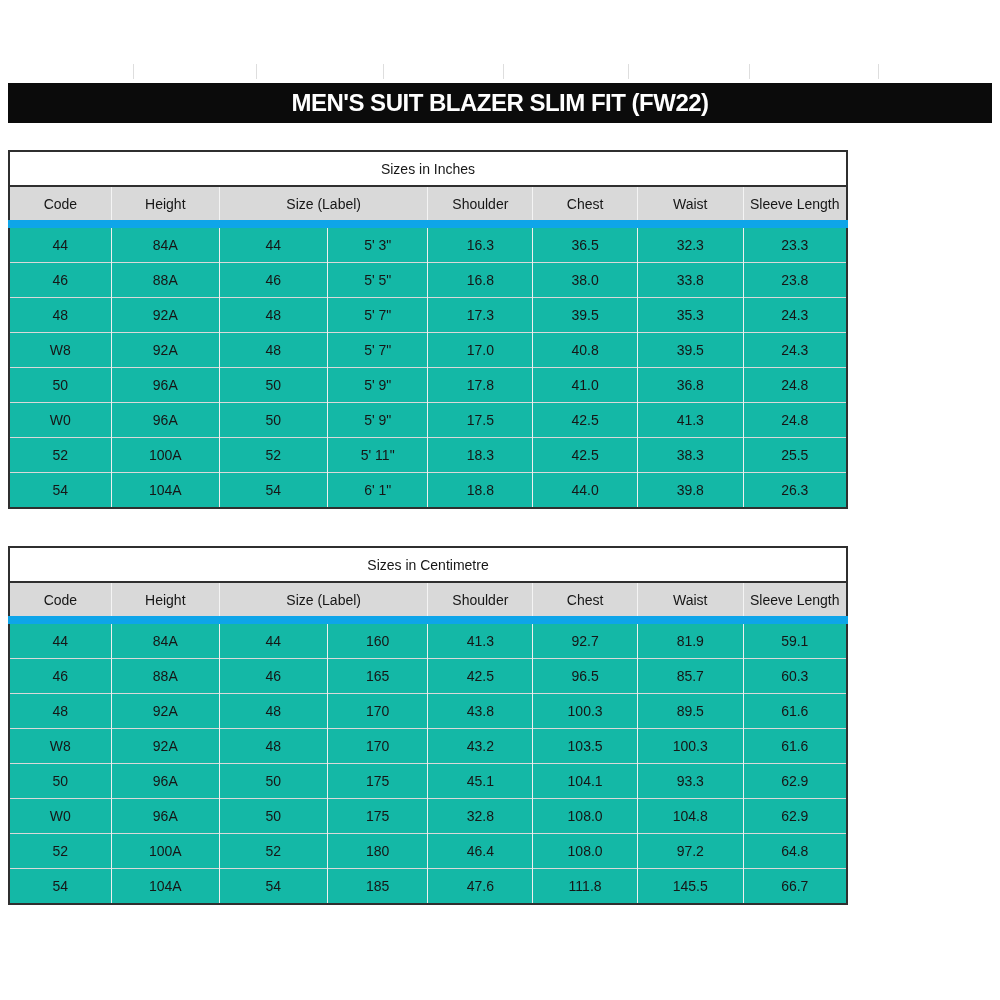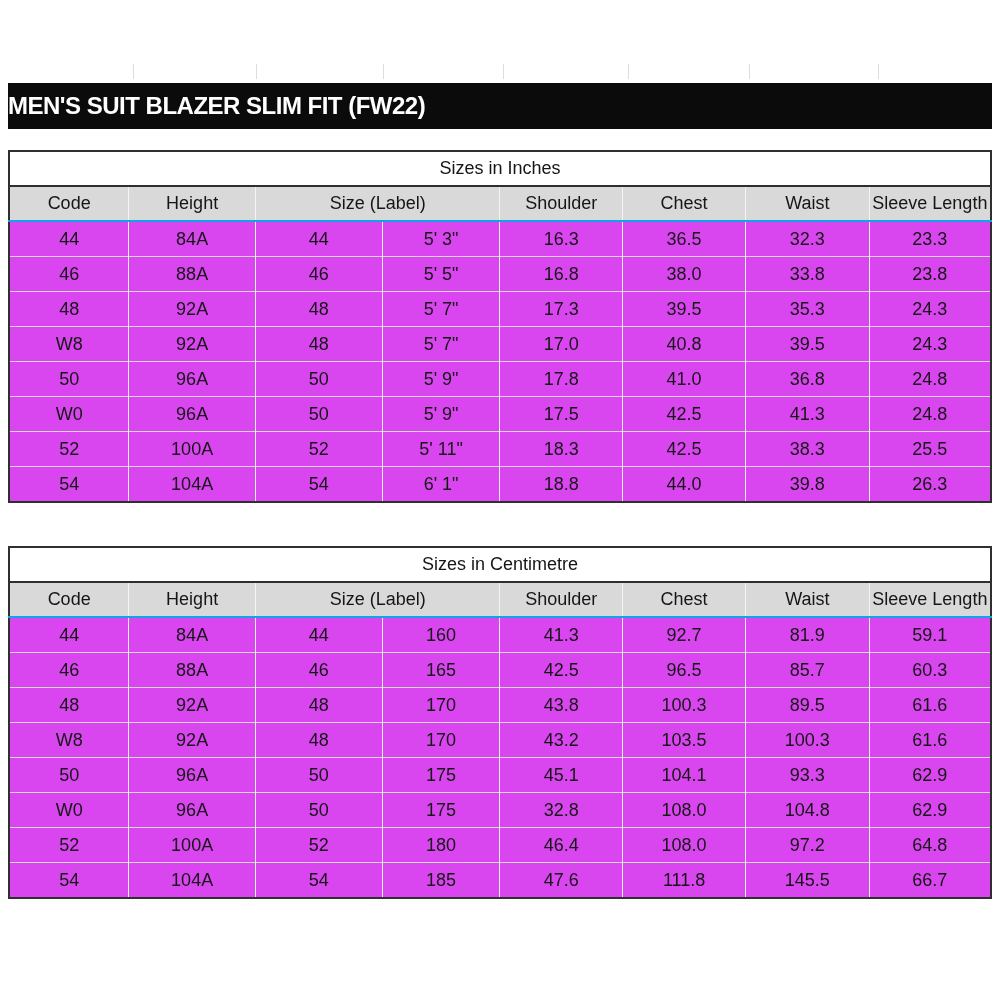--- a/index.html
+++ b/index.html
@@ -21,58 +21,58 @@
     top: 64px;
     width: 1px;
     height: 15px;
     background: #dedede;
   }
   .banner {
     position: absolute;
     left: 8px;
     top: 83px;
     width: 984px;
-    height: 46px;
+    height: 40px;
     background: #0b0b0b;
     color: #ffffff;
     display: flex;
     align-items: center;
-    justify-content: flex-start;
+    justify-content: center;
     font-weight: bold;
     font-size: 24px;
     letter-spacing: -0.5px;
     white-space: nowrap;
   }
   table.size-table {
     position: absolute;
     left: 8px;
-    width: 984px;
+    width: 840px;
     border-collapse: collapse;
     table-layout: fixed;
-    background: #d946ef;
+    background: #14b8a6;
     border: 2px solid #2f2f2f;
-    font-size: 18px;
+    font-size: 14px;
     color: #161616;
   }
   table.size-table td {
     text-align: center;
     vertical-align: middle;
     padding: 0;
     overflow: hidden;
     white-space: nowrap;
   }
   tr.title-row td {
     height: 33px;
     border-bottom: 2px solid #2f2f2f;
     background: #ffffff;
   }
   tr.header-row td {
     height: 33px;
     background: #d9d9d9;
-    border-bottom: 2px solid #0ea5e9;
+    border-bottom: 8px solid #0ea5e9;
     border-left: 1px solid #f4f4f4;
   }
   tr.header-row td:first-child { border-left: none; }
   tbody.data-body td {
     height: 34px;
     border-top: 1px solid #d9d9d9;
     border-left: 1px solid #efefef;
   }
   tbody.data-body tr:first-child td { border-top: none; }
   tbody.data-body td:first-child { border-left: none; }

